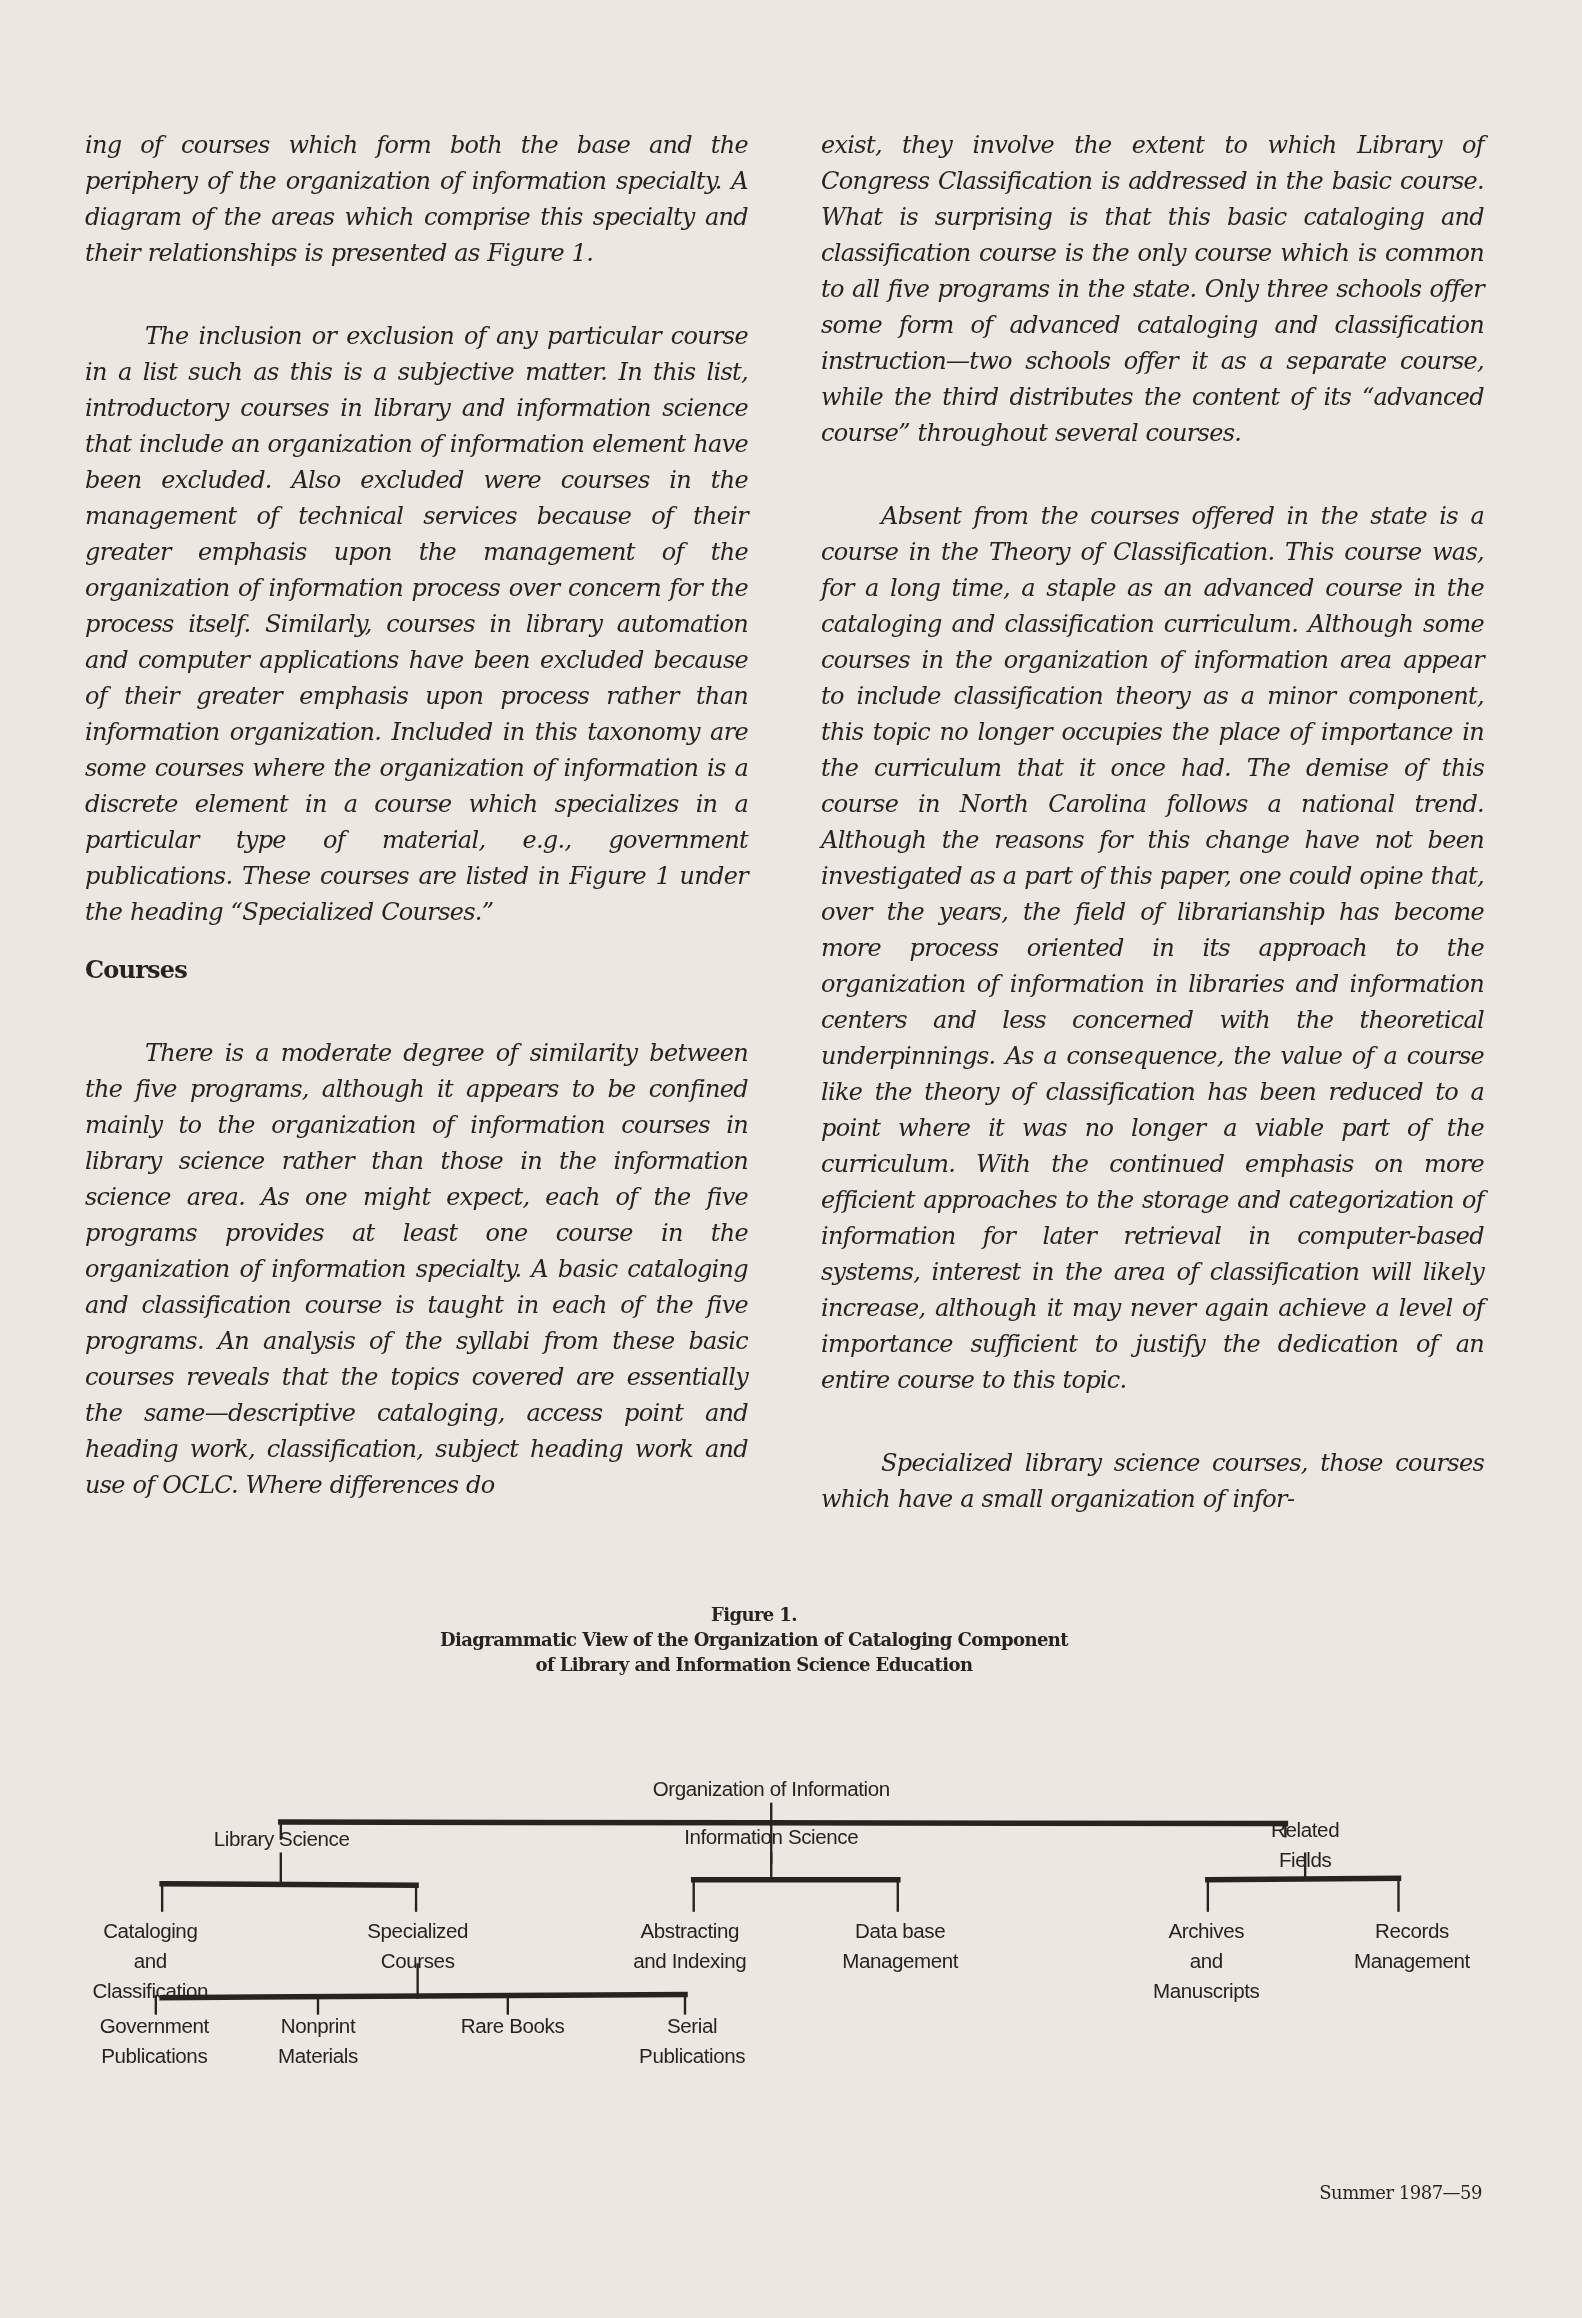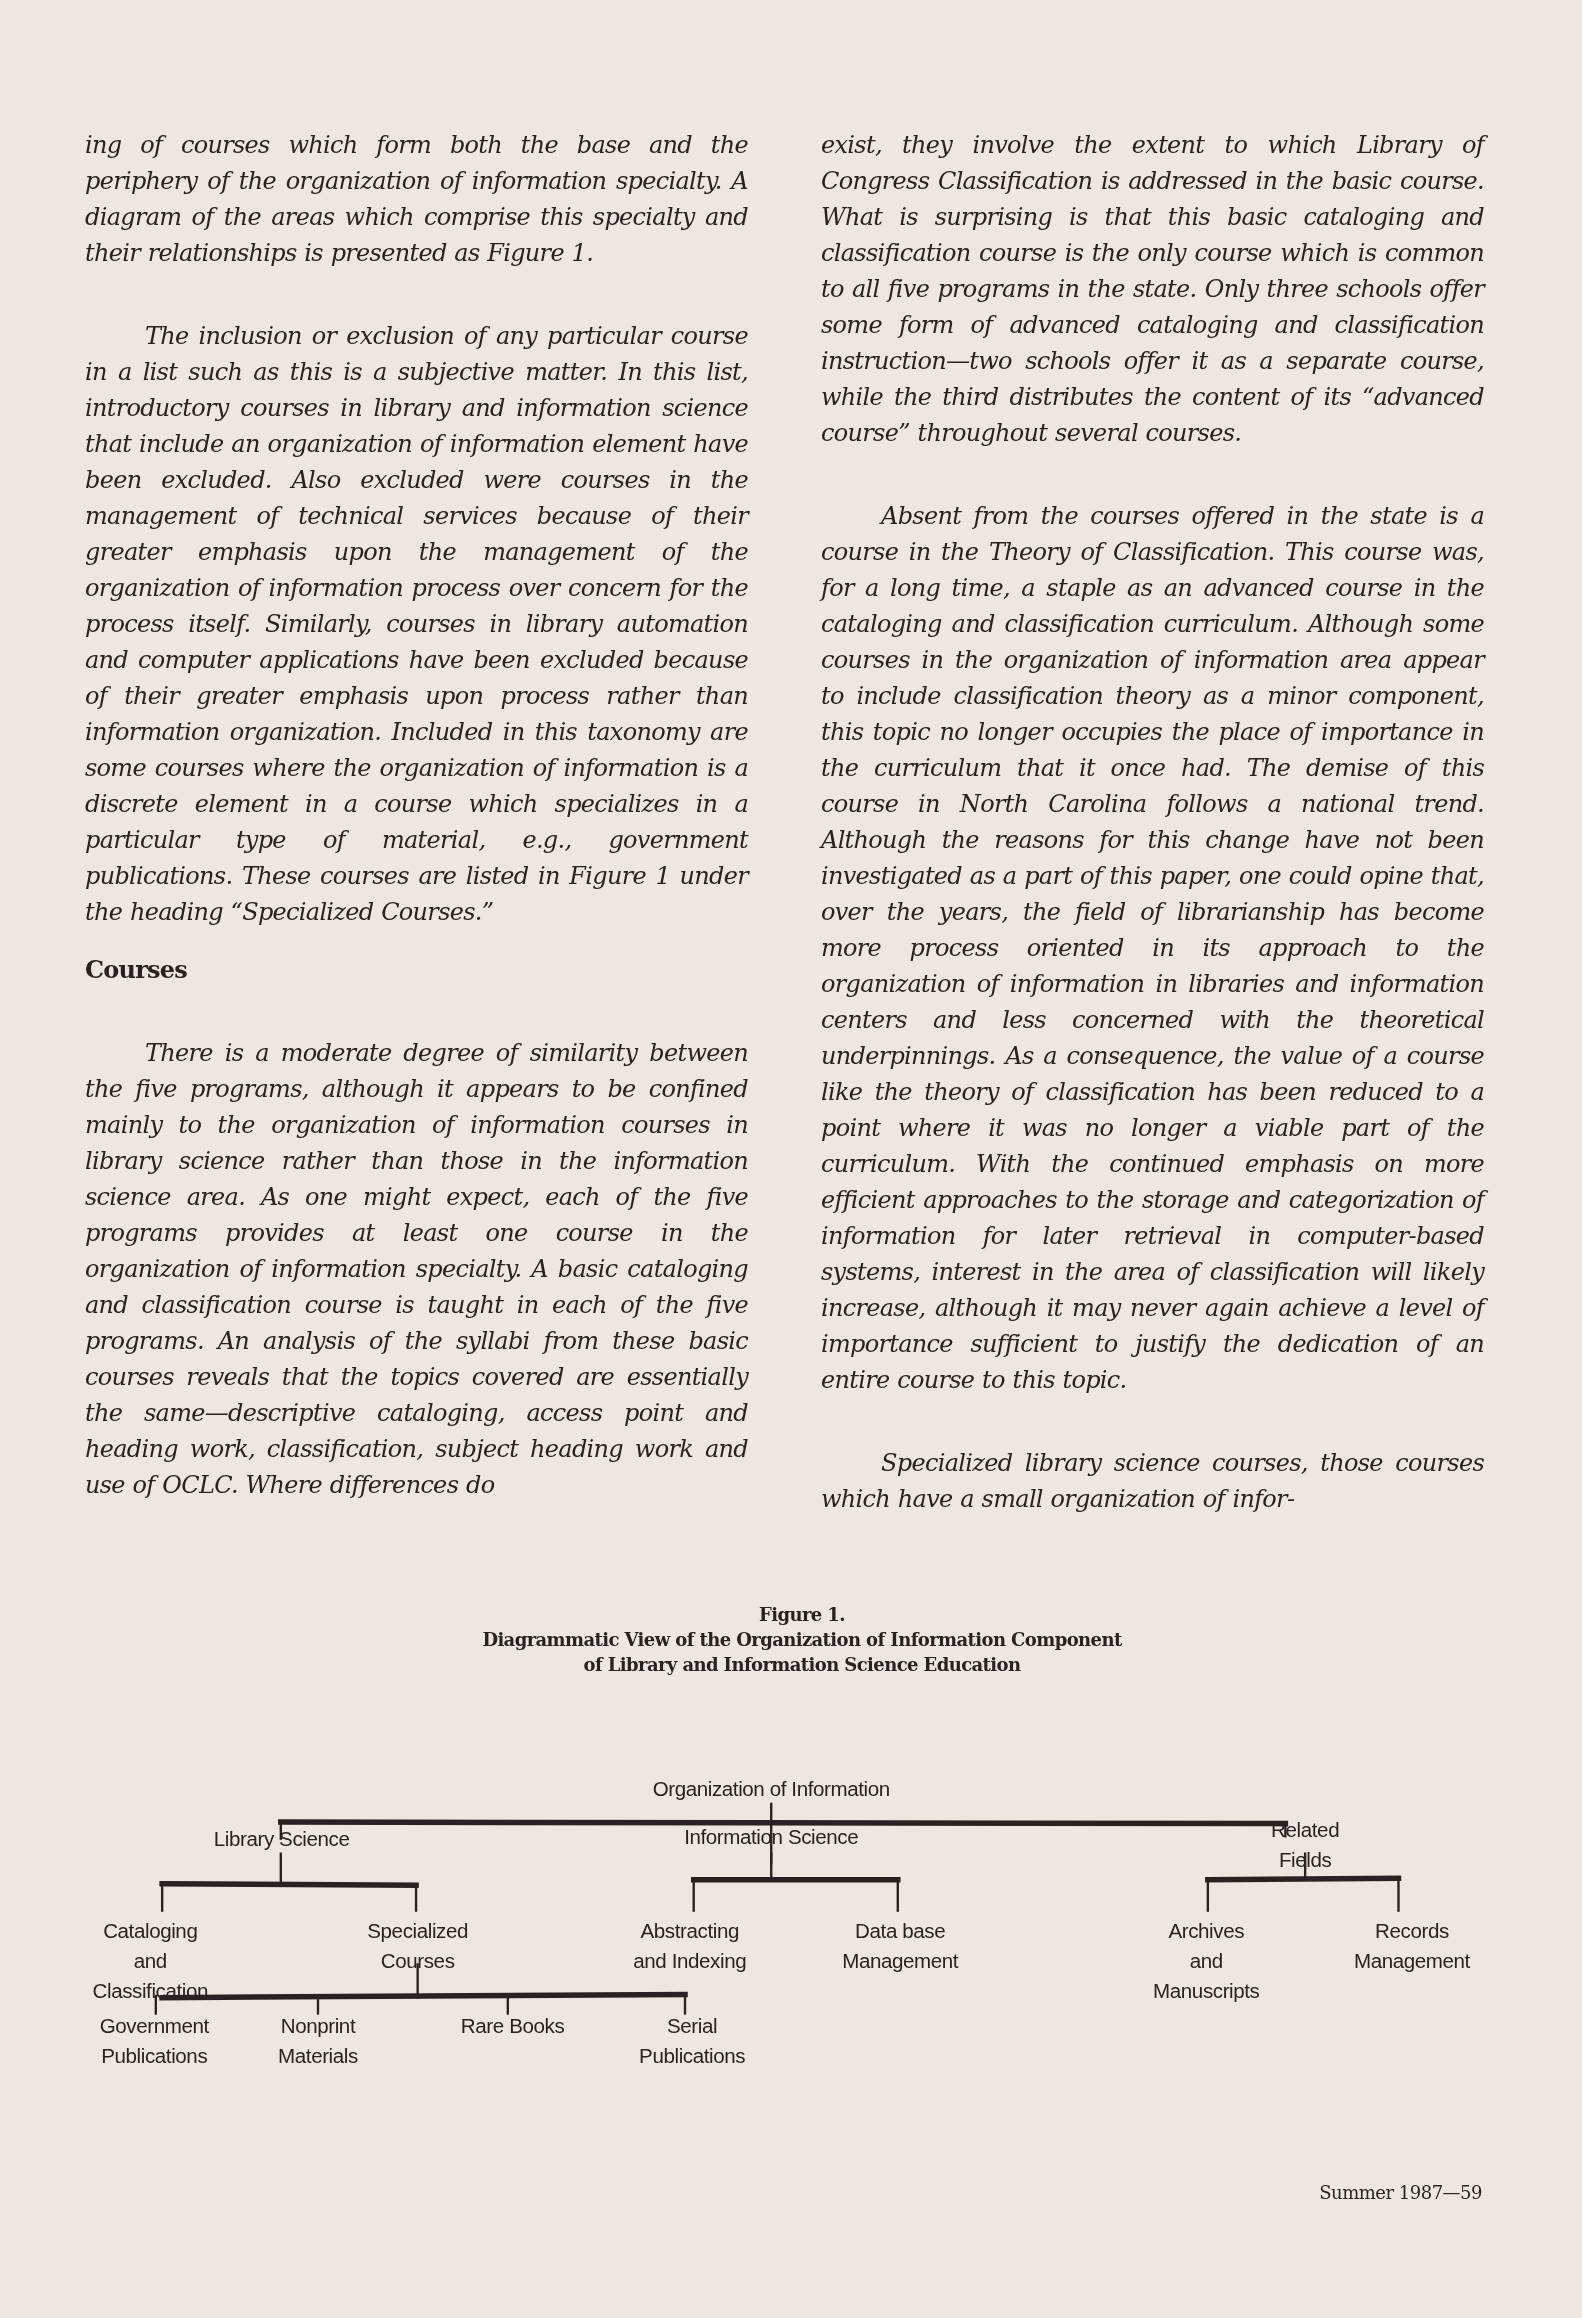--- a/index.html
+++ b/index.html
@@ -35,21 +35,20 @@
   }
   .fig-caption {
     position: absolute;
     top: 1602px; left: 0; width: 1508px;
     text-align: center;
     font-family: "DejaVu Serif", serif;
     font-weight: bold;
     font-size: 18px;
     line-height: 25px;
     letter-spacing: -0.6px;
-    margin-left: 48px;
   }
   .fig-caption div { margin: 0; }
   svg#diagram {
     position: absolute; left: 0; top: 1701px;
     width: 1582px; height: 443px;
   }
   svg#diagram text {
     font-family: "Liberation Sans", sans-serif;
     font-size: 26px;
     fill: #2a2220;
@@ -74,21 +73,21 @@
 </div>
 
 <div class="col col-right">
   <p>exist, they involve the extent to which Library of Congress Classification is addressed in the basic course. What is surprising is that this basic cataloging and classification course is the only course which is common to all five programs in the state. Only three schools offer some form of advanced cataloging and classification instruction—two schools offer it as a separate course, while the third distributes the content of its “advanced course” throughout several courses.</p>
   <p class="indent">Absent from the courses offered in the state is a course in the Theory of Classification. This course was, for a long time, a staple as an advanced course in the cataloging and classification curriculum. Although some courses in the organization of information area appear to include classification theory as a minor component, this topic no longer occupies the place of importance in the curriculum that it once had. The demise of this course in North Carolina follows a national trend. Although the reasons for this change have not been investigated as a part of this paper, one could opine that, over the years, the field of librarianship has become more process oriented in its approach to the organization of information in libraries and information centers and less concerned with the theoretical underpinnings. As a consequence, the value of a course like the theory of classification has been reduced to a point where it was no longer a viable part of the curriculum. With the continued emphasis on more efficient approaches to the storage and categorization of information for later retrieval in computer-based systems, interest in the area of classification will likely increase, although it may never again achieve a level of importance sufficient to justify the dedication of an entire course to this topic.</p>
   <p class="indent">Specialized library science courses, those courses which have a small organization of infor-</p>
 </div>
 
 <div class="fig-caption">
   <div>Figure 1.</div>
-  <div>Diagrammatic View of the Organization of Information Component</div>
+  <div>Diagrammatic View of the Organization of Cataloging Component</div>
   <div>of Library and Information Science Education</div>
 </div>
 
 <svg id="diagram" viewBox="0 0 2000 410" xmlns="http://www.w3.org/2000/svg">
     <text x="975" y="45" text-anchor="middle">Organization of Information</text>
     <line x1="975" y1="55" x2="975" y2="130" stroke="#2a2220" stroke-width="3" stroke-linecap="square"></line>
     <line x1="355" y1="78" x2="1625" y2="80" stroke="#2a2220" stroke-width="7" stroke-linecap="square"></line>
     <line x1="355" y1="78" x2="355" y2="99" stroke="#2a2220" stroke-width="3" stroke-linecap="square"></line>
     <line x1="1625" y1="80" x2="1625" y2="96" stroke="#2a2220" stroke-width="3" stroke-linecap="square"></line>
     <text x="356" y="108" text-anchor="middle">Library Science</text>

